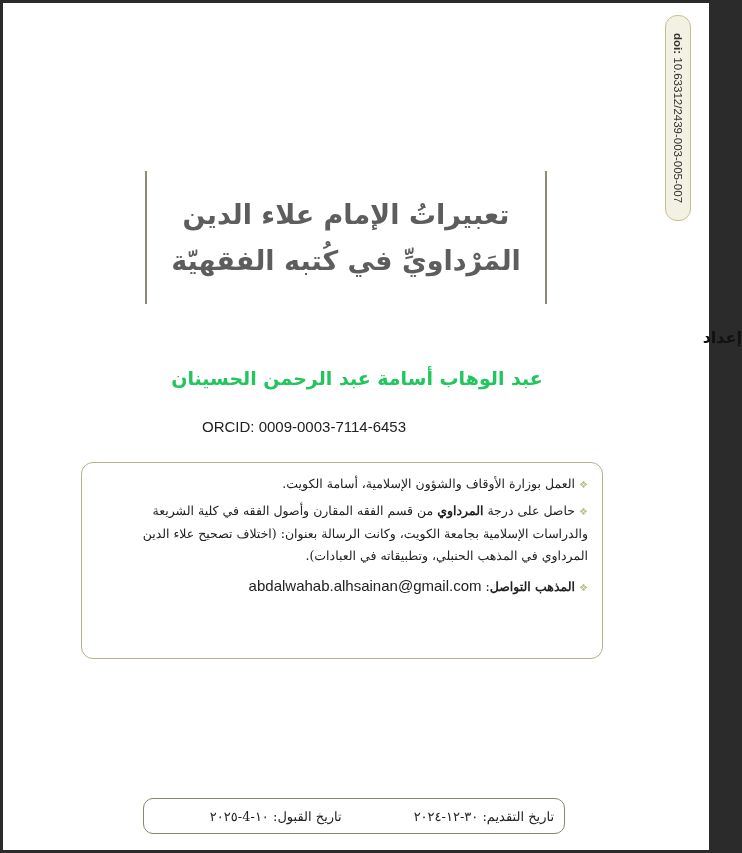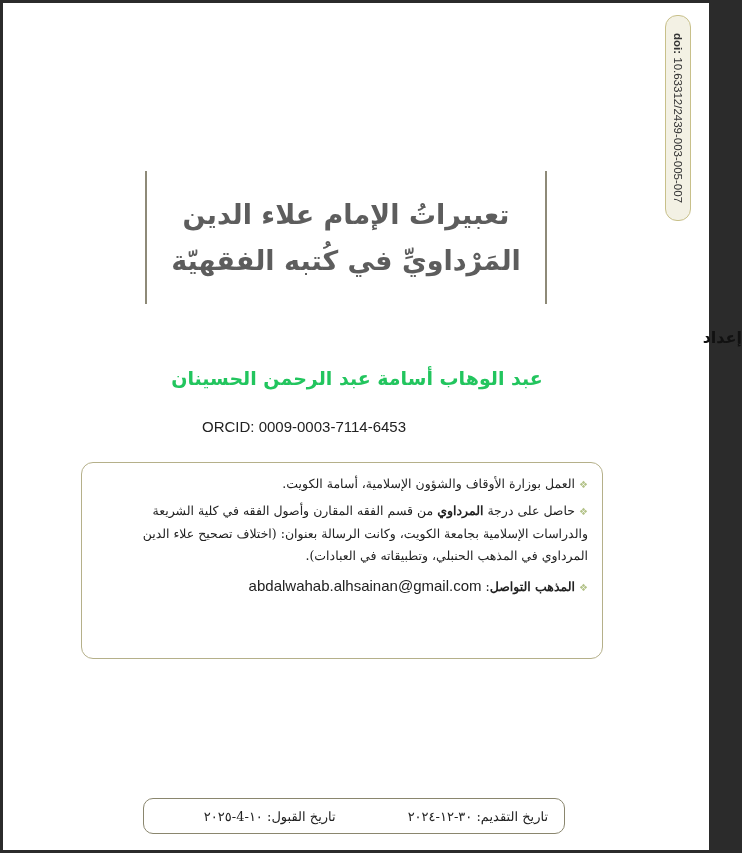--- a/index.html
+++ b/index.html
@@ -14,21 +14,21 @@
   .author { position:absolute; left:0; width:618px; top:367px; text-align:center; direction:rtl; font-weight:700; font-size:19px; color:#22c55e;padding-left:48px; }
   .orcid { position:absolute; left:0; width:608px; top:418px; text-align:center; font-family:"Liberation Sans", sans-serif; font-size:15px; color:#222; }
   .bio { position:absolute; left:81px; top:462px; width:520px; height:195px; border:1.5px solid #b5b08a; border-radius:12px; background:#fff; }
   .bio ul { list-style:none; margin:0; padding:10px 14px 0 16px; direction:rtl; font-family:"DejaVu Serif", serif; font-size:12.5px; color:#222; line-height:22px; }
   .bio li { margin-bottom:4px; }
   .bio li.gap { margin-top:8px; }
   .bullet { color:#b4c38a; font-size:10px; margin-left:4px; }
   .bio b { font-weight:700; }
   .email { font-family:"Liberation Sans", sans-serif; font-size:15px; }
   .dates { position:absolute; left:143px; top:798px; width:420px; height:34px; border:1.5px solid #8a866e; border-radius:10px; direction:rtl; display:flex; align-items:center; font-family:"DejaVu Serif", serif; font-size:13px; color:#222; }
-  .dates .d1 { margin-right:16px; }
+  .dates .d1 { margin-right:10px; }
   .dates .d2 { margin-right:72px; }
 </style>
 </head>
 <body>
 
 <div class="page">
 
   <div class="doi">
     <span><b>doi:</b> <span style="position:static;transform:none">10.63312/2439-003-005-007</span></span>
   </div>

